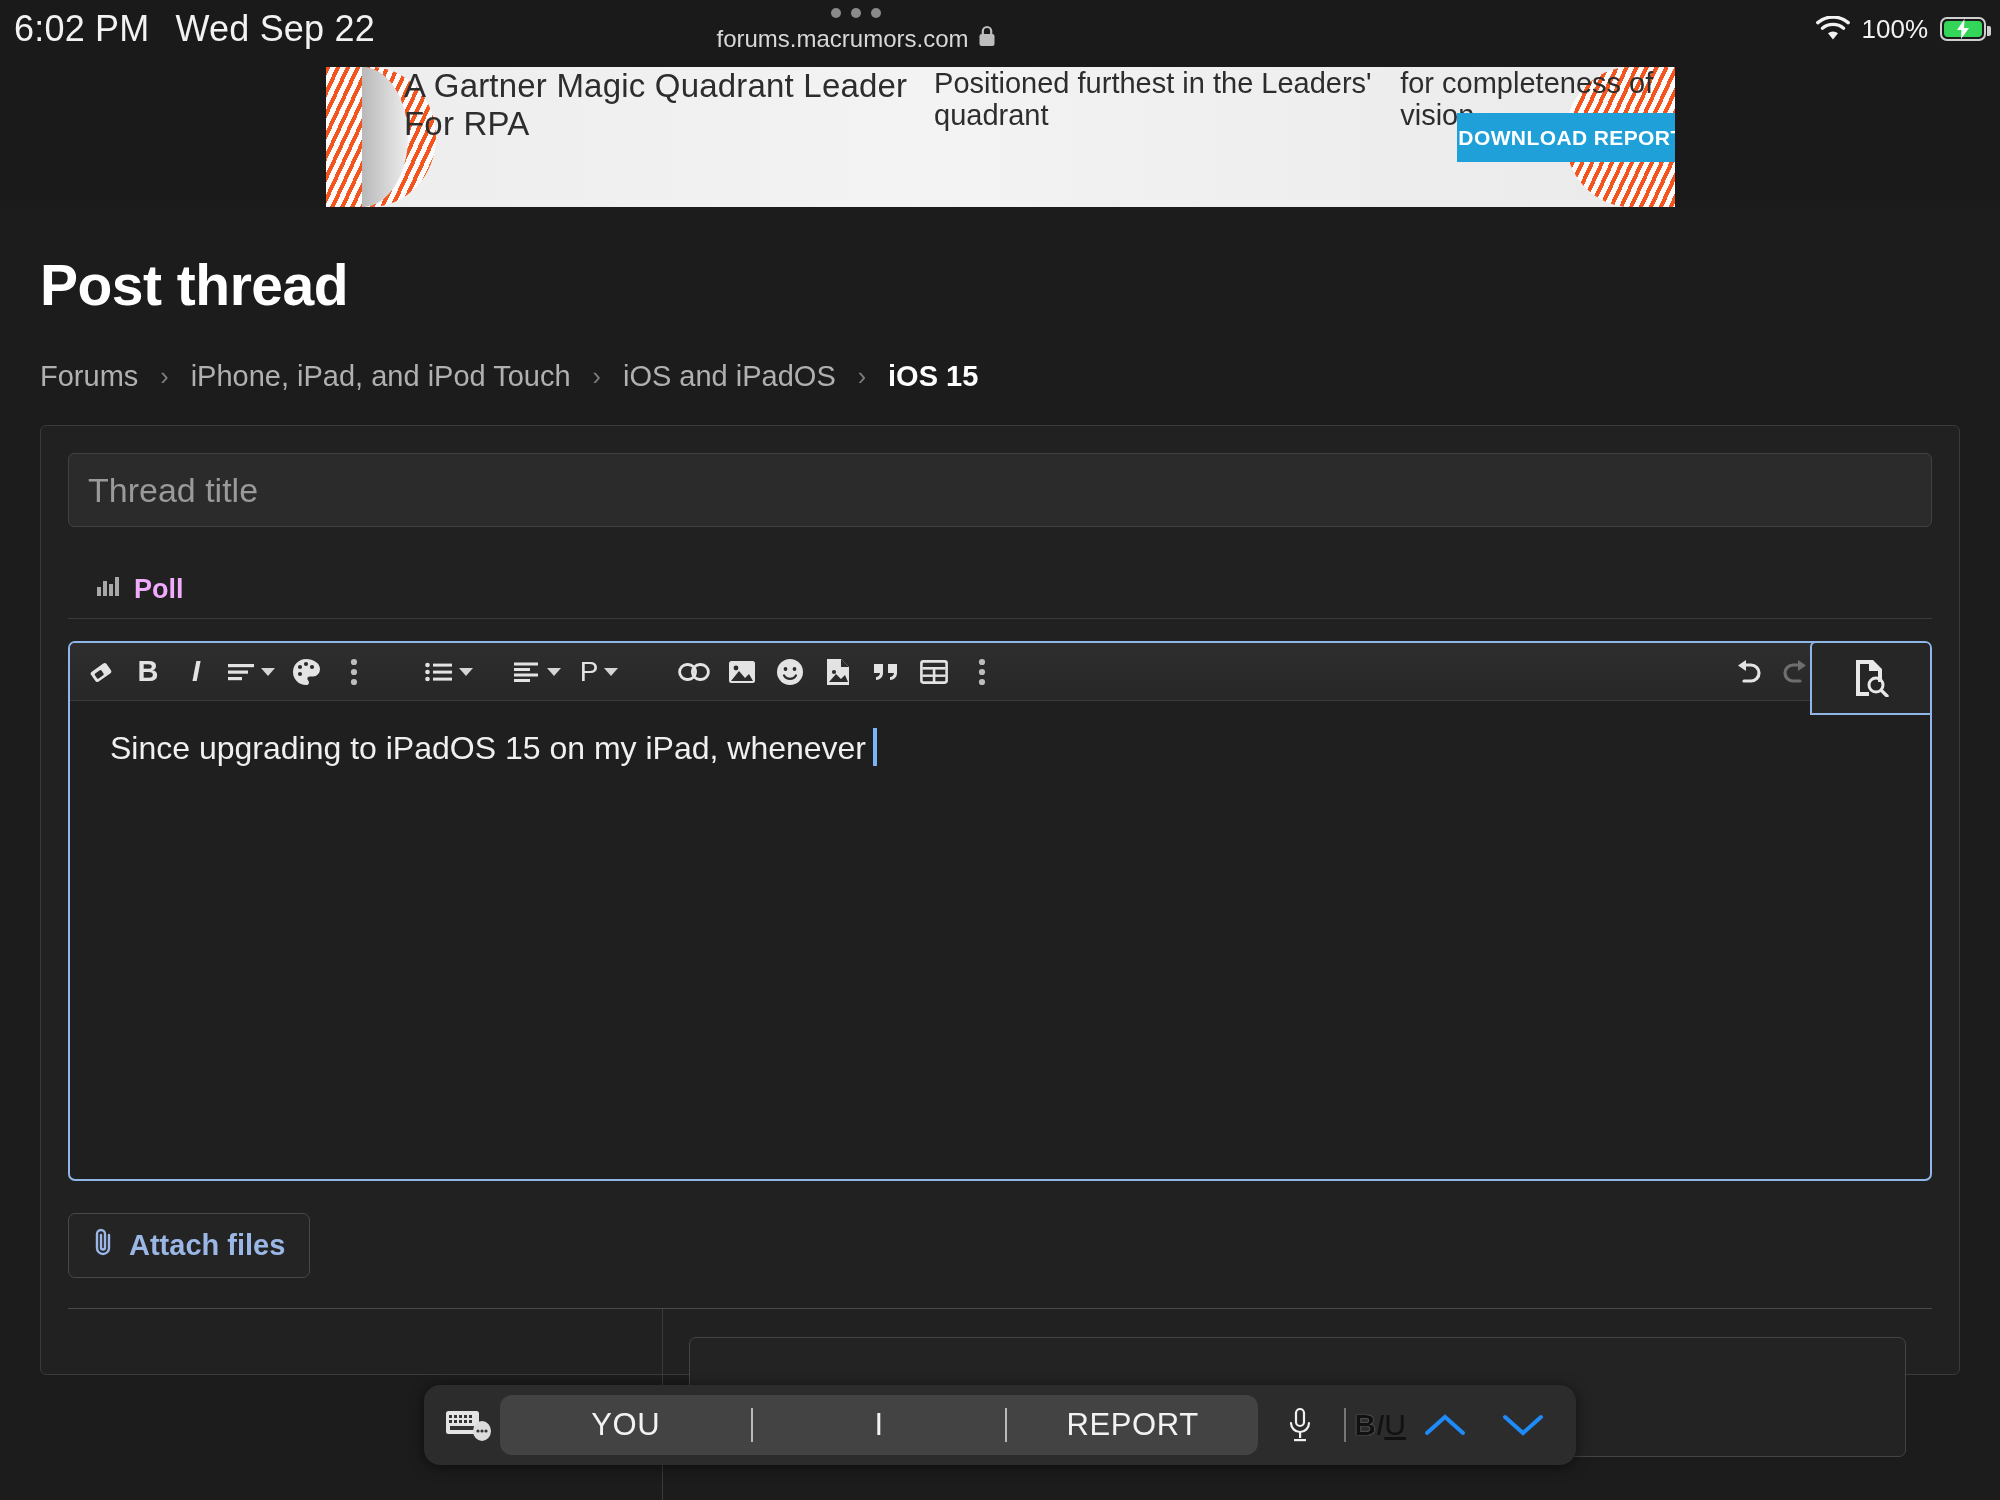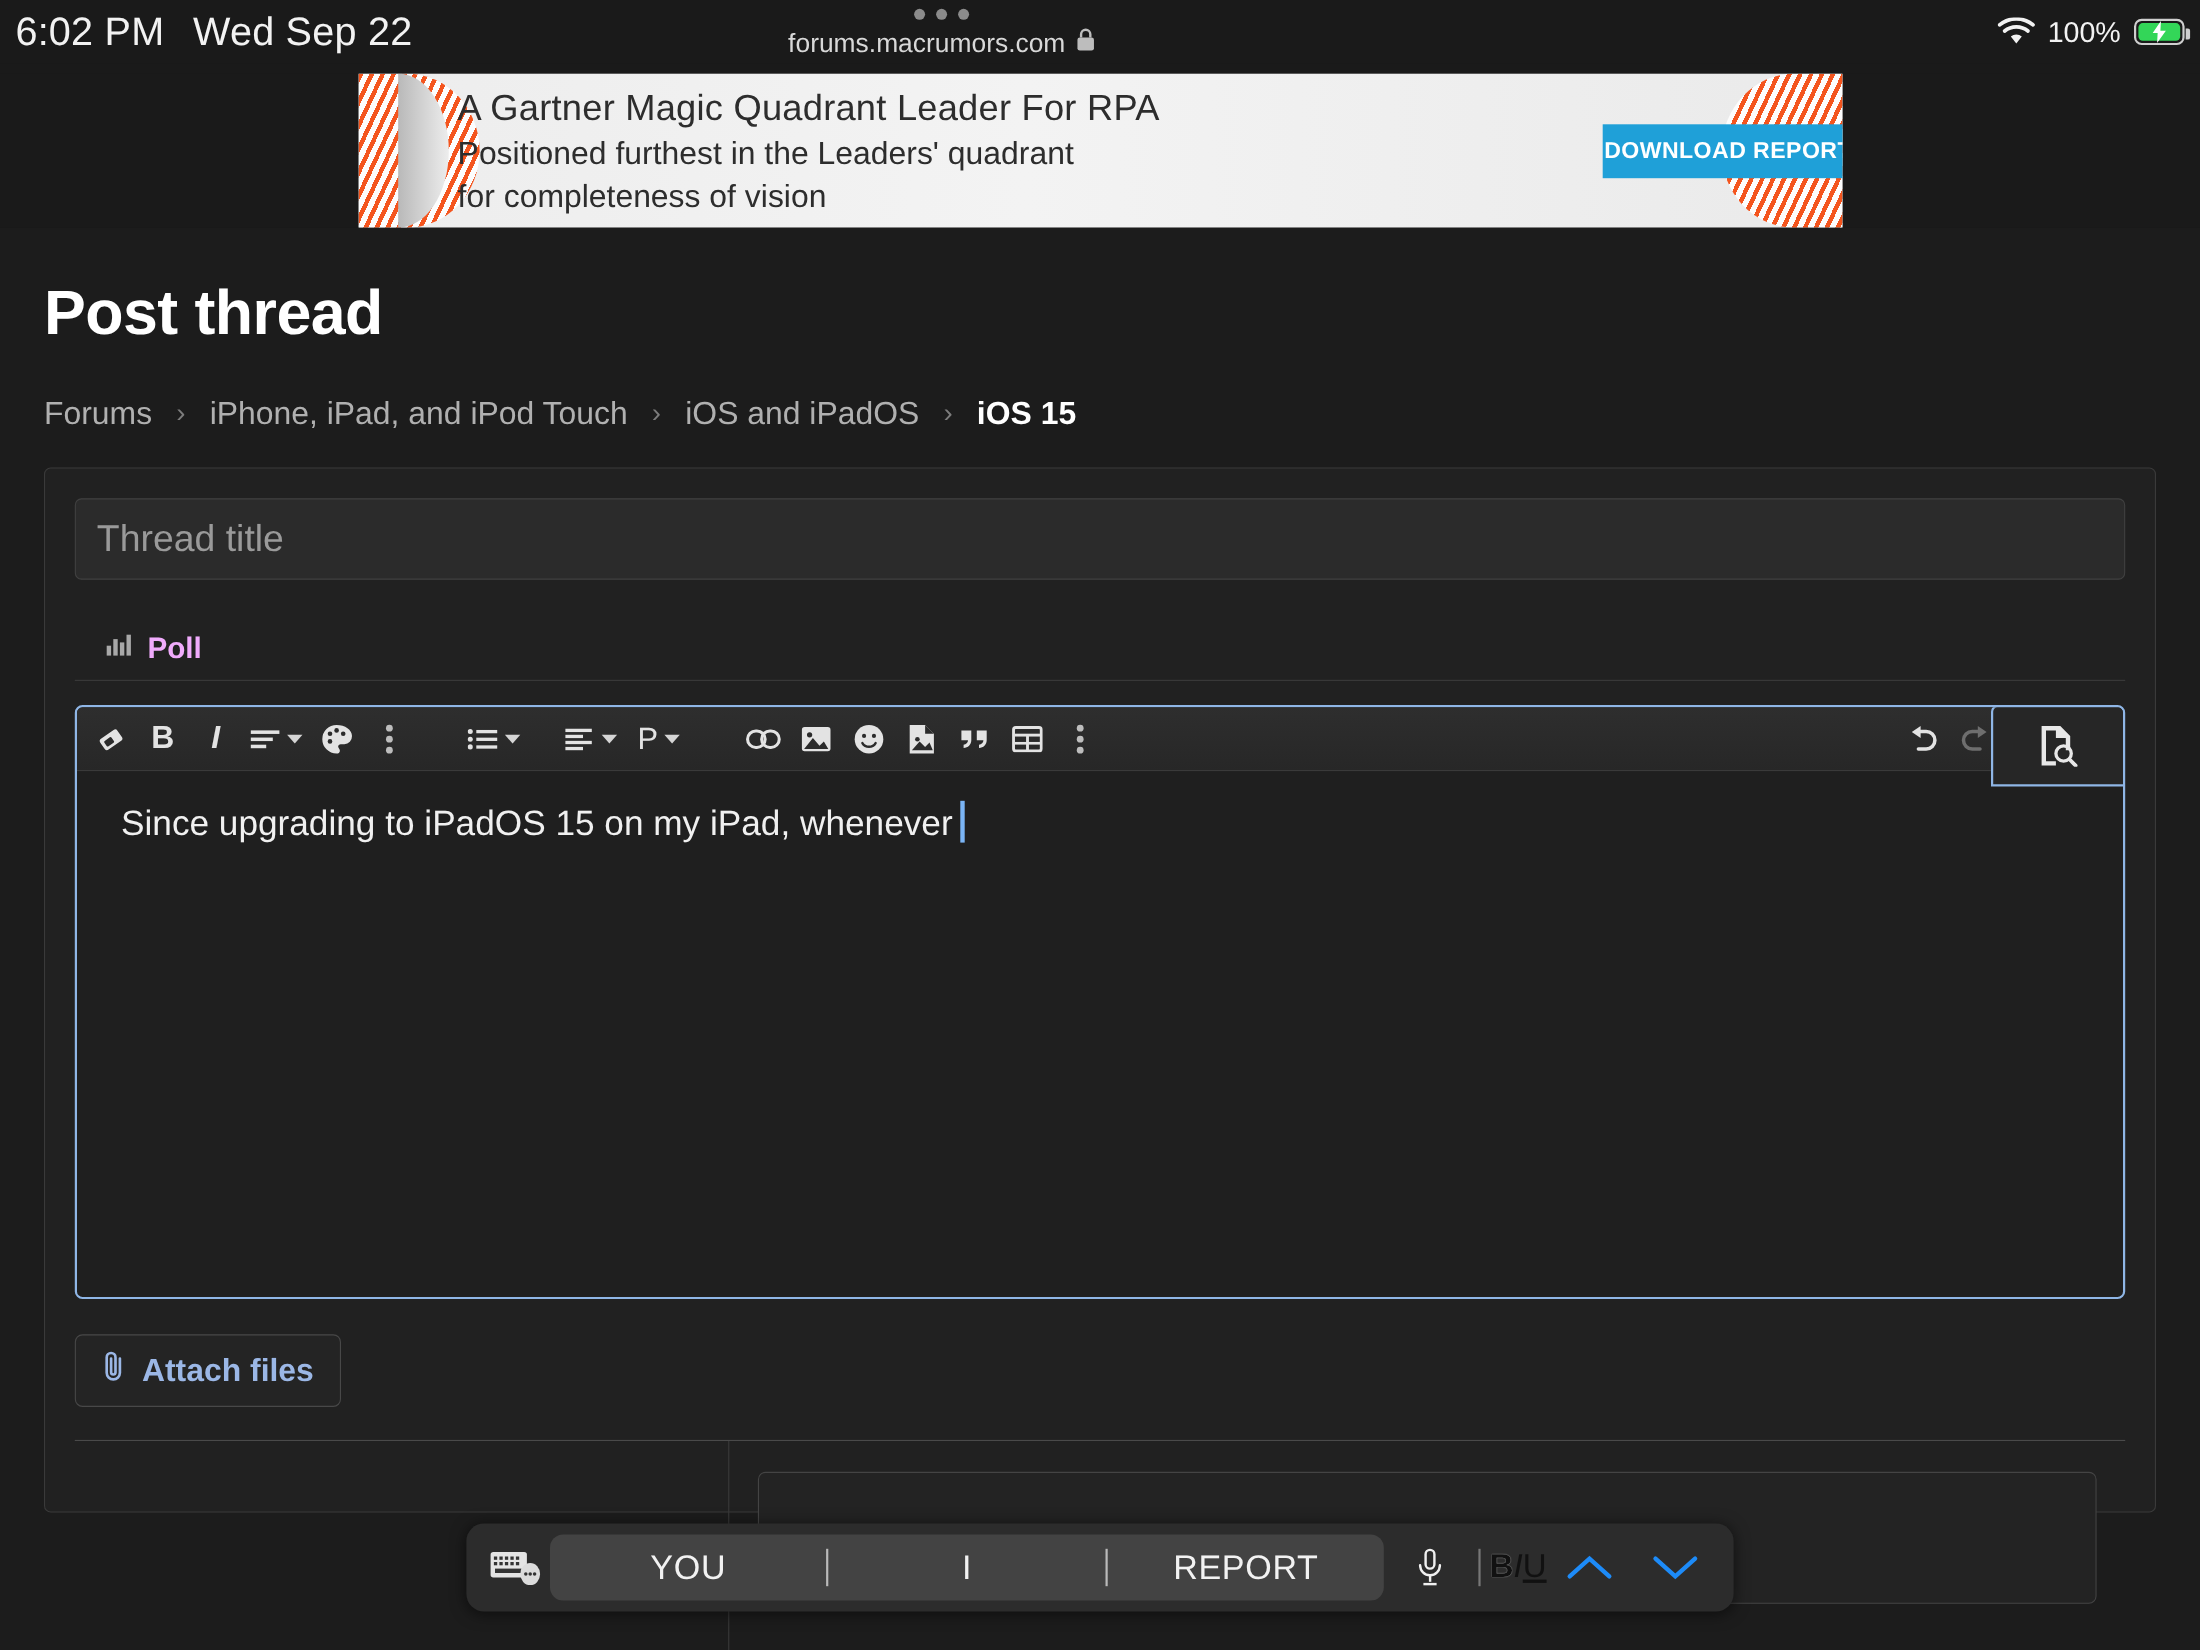--- a/index.html
+++ b/index.html
@@ -59,22 +59,22 @@
     overflow:hidden;
   }
   .ad-stripe-l, .ad-stripe-r {
     position:absolute; top:0; height:140px; width:110px;
     background: repeating-linear-gradient(115deg,#f4551e 0 4px,#fdfdfd 4px 9px);
   }
   .ad-stripe-l { left:0; border-radius:0 60% 60% 0/0 50% 50% 0; }
   .ad-stripe-r { right:0; border-radius:60% 0 0 60%/50% 0 0 50%; }
   .ad-shade-l { position:absolute; left:36px; top:0; width:46px; height:140px;
     background:linear-gradient(90deg,#b9b9b9,#ededed); border-radius:0 100% 100% 0/0 50% 50% 0;}
-  .ad-text { position:absolute; left:90px; top:0; height:140px;
-    display:flex; flex-direction:column; justify-content:center; gap:7px; color:#2d2d2d;}
+  .ad-text { position:absolute; left:78px; top:0; height:140px;
+    display:flex; flex-direction:row; justify-content:center; gap:7px; color:#2d2d2d;}
   .ad-h { font-size:33px; font-weight:400; letter-spacing:.2px; }
   .ad-s { font-size:29px; font-weight:300; line-height:1.12; }
   .ad-btn {
     position:absolute; left:1131px; top:46px; width:228px; height:49px;
     background:#1fa0d8; color:#fff; font-size:21px; font-weight:700;
     display:flex; align-items:center; justify-content:center; letter-spacing:.4px;
   }
   
   .page { position:absolute; top:207px; left:0; width:2000px; height:1293px; background:#1c1c1c; }
   .page-title {

